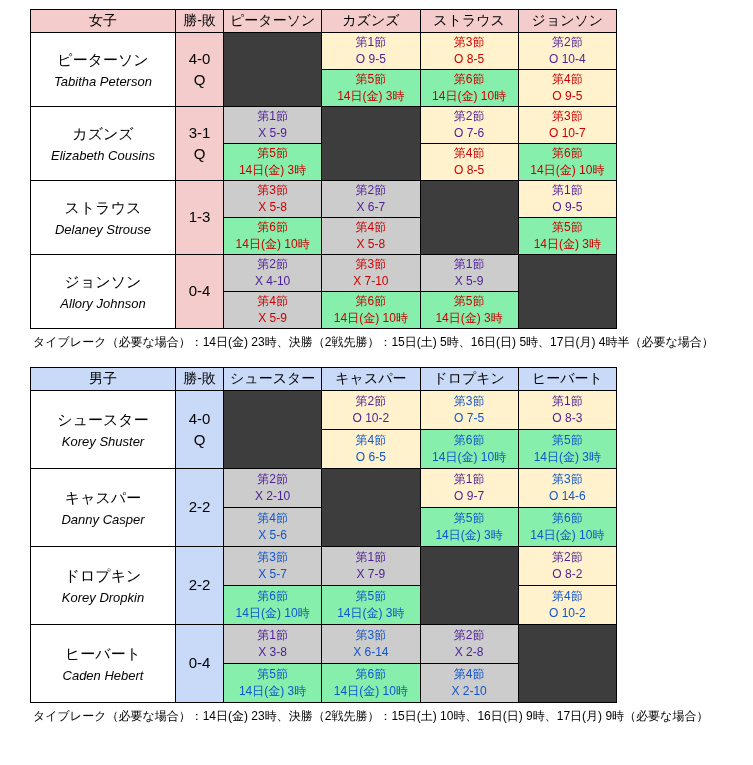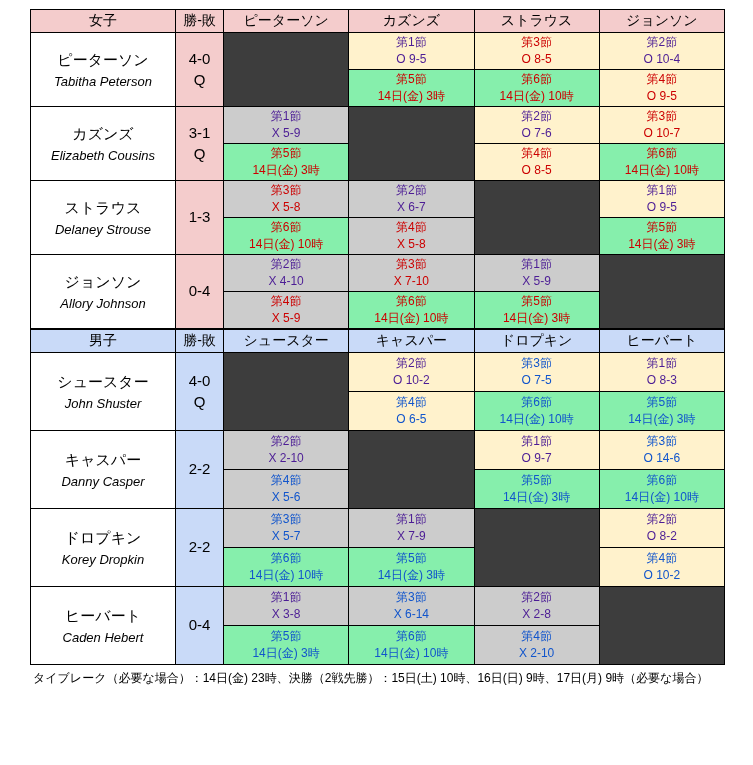--- a/index.html
+++ b/index.html
@@ -13,21 +13,21 @@
   .wrap { padding: 9px 6px 6px 30px; }
   .title {
     font-size: 15px;
     margin: 0 0 7px 3px;
     white-space: nowrap;
   }
   .flag svg { vertical-align: -1px; margin: 0 1px; }
   table.grid {
     border-collapse: collapse;
     table-layout: fixed;
-    width: 695px;
+    width: 587px;
   }
   .grid th, .grid td {
     border: 1px solid #000;
     text-align: center;
     vertical-align: middle;
     padding: 0;
     overflow: hidden;
   }
   .grid th { height: 23px; font-weight: 400; font-size: 14px; }
   .women th { background: #f4cccc; }
@@ -224,20 +224,21 @@
         <div>14日(金) 10時</div>
       </td>
       <td class="g s-scheduled hl">
         <div>第5節</div>
         <div>14日(金) 3時</div>
       </td>
     </tr>
   </tbody>
     </table>
 
+  <div class="footnote">タイブレーク（必要な場合）：14日(金) 23時、決勝（2戦先勝）：15日(土) 5時、16日(日) 5時、17日(月) 4時半（必要な場合）</div>
 
   <table class="grid men">
     <colgroup>
         <col class="c-name">
         <col class="c-rec">
         <col>
         <col>
         <col>
         <col>
       </colgroup>
@@ -247,21 +248,21 @@
       <th>勝-敗</th>
       <th>シュースター</th>
       <th>キャスパー</th>
       <th>ドロプキン</th>
       <th>ヒーバート</th>
     </tr>
 
     <tr>
       <td class="name" rowspan="2">
         <div class="ja">シュースター</div>
-        <div class="en">John Shuster</div>
+        <div class="en">Korey Shuster</div>
       </td>
       <td class="rec" rowspan="2">
         <div>4-0</div>
         <div class="q">Q</div>
       </td>
       <td class="diag" rowspan="2"></td>
       <td class="g s-win">
         <div>第2節</div>
         <div>O 10-2</div>
       </td>

